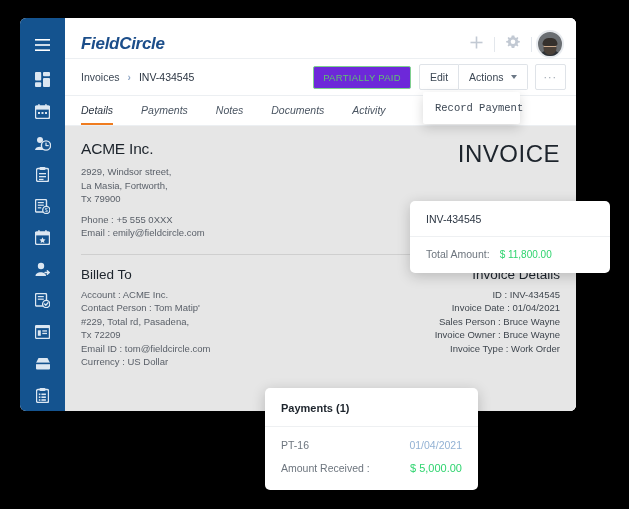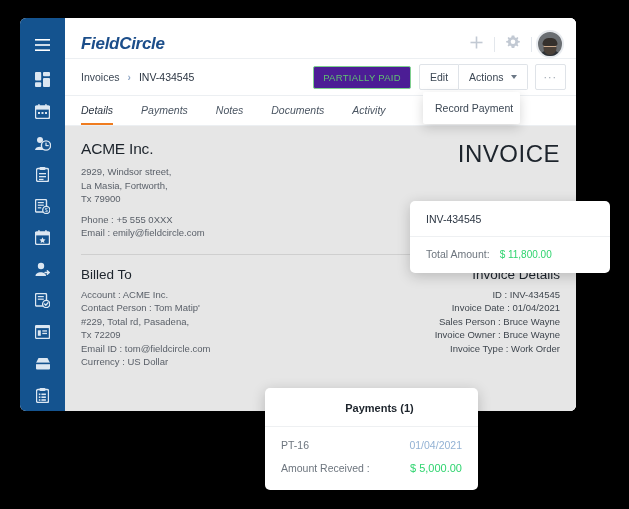--- a/index.html
+++ b/index.html
@@ -178,21 +178,21 @@
   .crumb-actions {
     margin-left: auto;
     display: flex;
     align-items: center;
     gap: 0;
   }
   .badge {
     font-size: 9.5px;
     letter-spacing: 0.3px;
     color: #5fc173;
-    background: #4c1d95;
+    background: #6d28d9;
     border: 1px solid #7fd08f;
     border-radius: 2px;
     padding: 5px 9px;
     margin-right: 8px;
     font-weight: normal;
   }
   .btn {
     font-size: 10.5px;
     color: #3c4754;
     background: #ffffff;
@@ -329,20 +329,21 @@
   }
 
   
   .dropdown {
     left: 423px;
     top: 92px;
     width: 97px;
     box-shadow: 0 4px 12px rgba(0,0,0,0.16);
     border-radius: 2px;
     z-index: 30;
+    font-family: Liberation Mono, monospace;
   }
   .dropdown .item {
     font-size: 10.5px;
     color: #3c4754;
     padding: 10px 12px;
     white-space: nowrap;
   }
 
   
   .card-invoice {
@@ -370,21 +371,20 @@
     left: 265px;
     top: 388px;
     width: 213px;
   }
   .card-payments .cp-head {
     font-size: 11px;
     color: #1d242c;
     font-weight: bold;
     padding: 14px 0 12px 16px;
     border-bottom: 1px solid #eef0f2;
-    text-align: center;
   }
   .card-payments .cp-body { padding: 12px 16px 16px 16px; }
   .cp-row {
     display: flex;
     justify-content: space-between;
     align-items: baseline;
     margin-bottom: 11px;
   }
   .cp-row:last-child { margin-bottom: 0; }
   .cp-key { font-size: 10.5px; color: #6d757e; }

